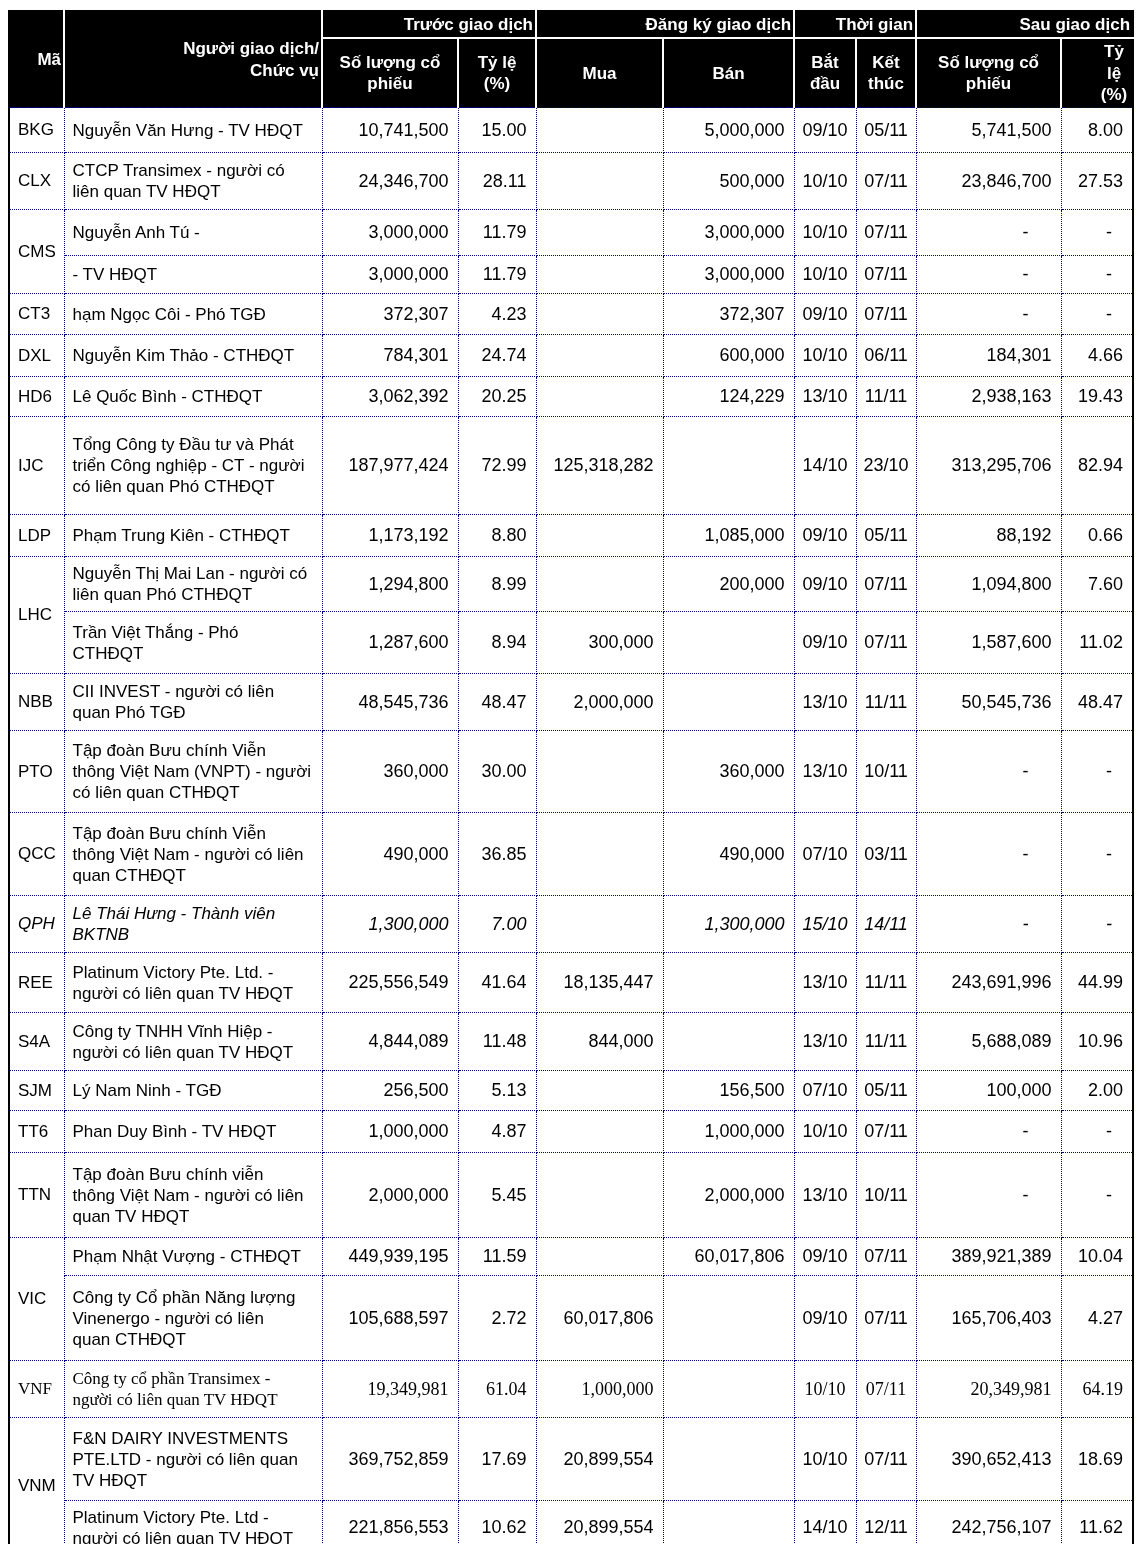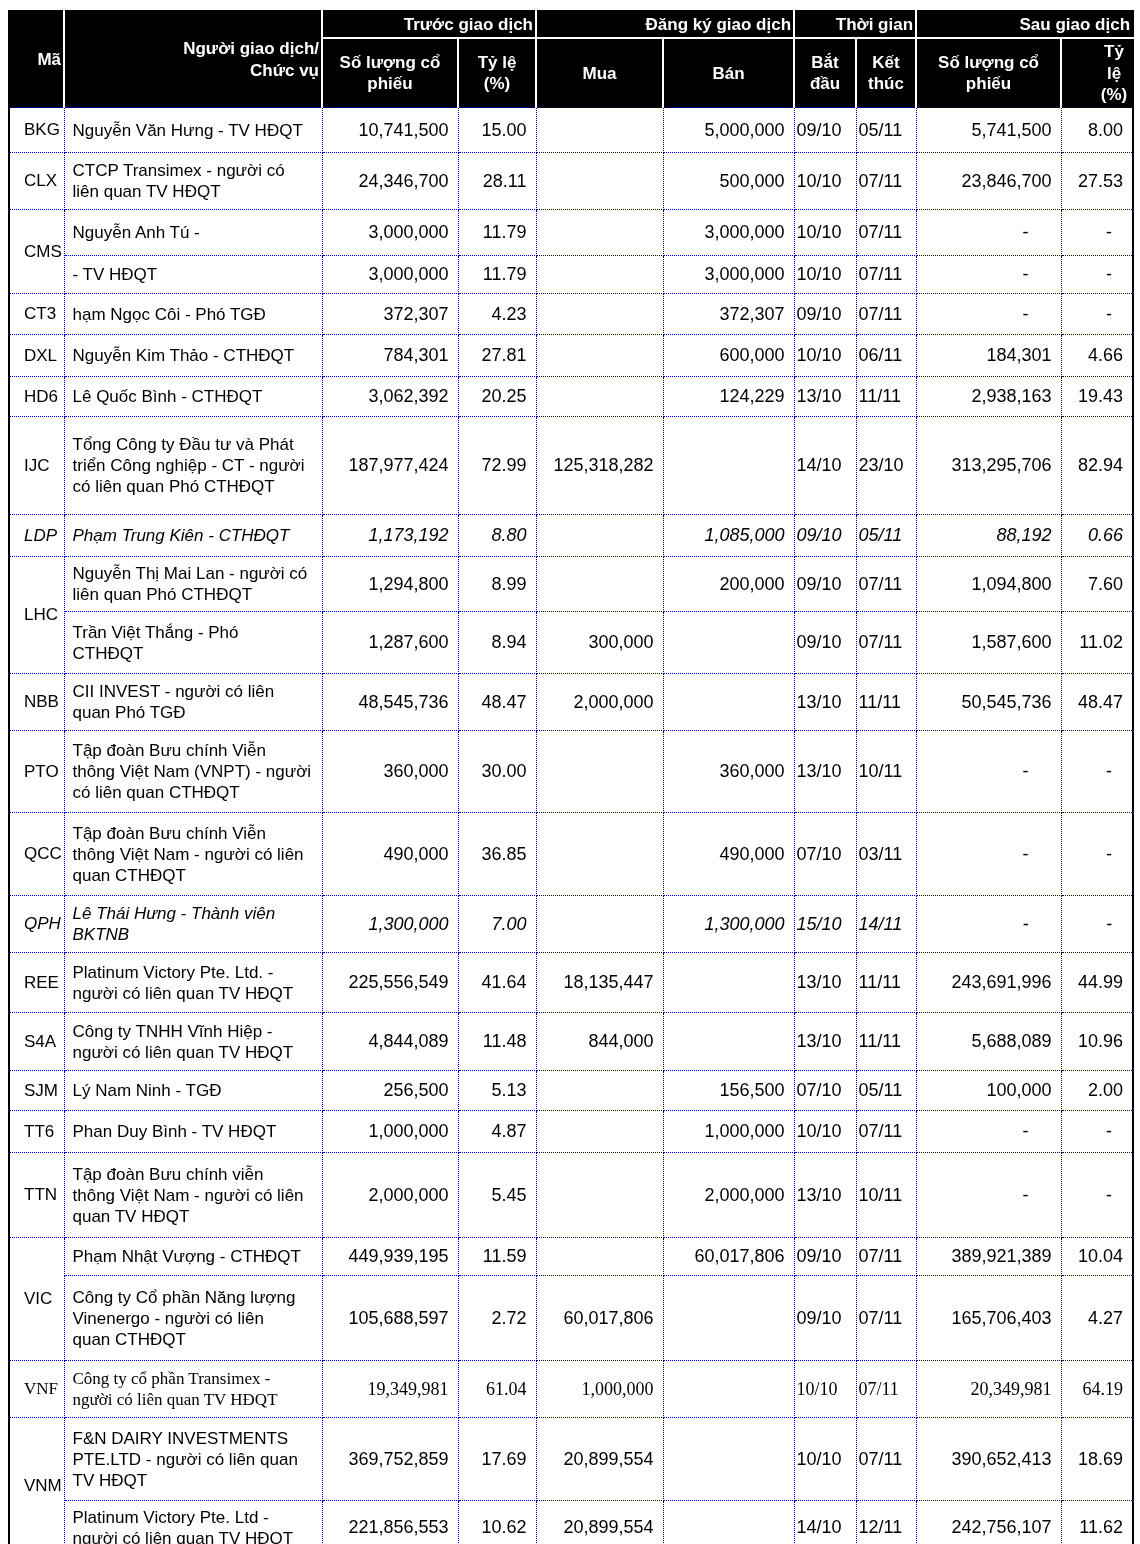--- a/index.html
+++ b/index.html
@@ -34,30 +34,30 @@
   thead tr.subrow th{border-bottom:1px dotted #000080;}
   th.span2{border-bottom:1px dotted #000080;}
   th.group{border-bottom:2px solid #fff;}
   td{
     border:1px dotted #000080;
     font-size:18px;
     vertical-align:middle;
     padding:2px 9px;
     background:#fff;
   }
-  td.code{text-align:left;padding:2px 14px;font-size:17px;}
+  td.code{text-align:left;padding:2px 8px;font-size:17px;}
   td.name{
     text-align:left;
     font-size:17px;
     line-height:21px;
     padding:4px 6px 4px 8px;
     white-space:pre-line;
   }
   td.num{text-align:right;}
-  td.date{padding:2px 2px;margin-top:35px;}
+  td.date{text-align:center;padding:2px 2px;margin-top:35px;}
   td.aft-sl.dash{padding-right:32px;}
   td.aft-tl.dash{padding-right:20px;}
 </style>
 </head>
 <body>
 
 <div class="wrap">
   <table>
     <colgroup>
       <col style="width:55px">
@@ -156,21 +156,21 @@
           <td class="num">372,307</td>
           <td class="date">09/10</td>
           <td class="date">07/11</td>
           <td class="num aft-sl dash">-</td>
           <td class="num aft-tl dash">-</td>
         </tr>
         <tr style="height: 42px;">
           <td class="code" rowspan="1">DXL</td>
           <td class="name">Nguyễn Kim Thảo - CTHĐQT</td>
           <td class="num">784,301</td>
-          <td class="num">27.81</td>
+          <td class="num">24.74</td>
           <td class="num"></td>
           <td class="num">600,000</td>
           <td class="date">10/10</td>
           <td class="date">06/11</td>
           <td class="num aft-sl">184,301</td>
           <td class="num aft-tl">4.66</td>
         </tr>
         <tr style="height: 40px;">
           <td class="code" rowspan="1">HD6</td>
           <td class="name">Lê Quốc Bình - CTHĐQT</td>
@@ -190,21 +190,21 @@
 có liên quan Phó CTHĐQT</td>
           <td class="num">187,977,424</td>
           <td class="num">72.99</td>
           <td class="num">125,318,282</td>
           <td class="num"></td>
           <td class="date">14/10</td>
           <td class="date">23/10</td>
           <td class="num aft-sl">313,295,706</td>
           <td class="num aft-tl">82.94</td>
         </tr>
-        <tr style="height: 42px; font-style: italic;">
+        <tr style="height: 42px;">
           <td class="code" rowspan="1">LDP</td>
           <td class="name">Phạm Trung Kiên - CTHĐQT</td>
           <td class="num">1,173,192</td>
           <td class="num">8.80</td>
           <td class="num"></td>
           <td class="num">1,085,000</td>
           <td class="date">09/10</td>
           <td class="date">05/11</td>
           <td class="num aft-sl">88,192</td>
           <td class="num aft-tl">0.66</td>

